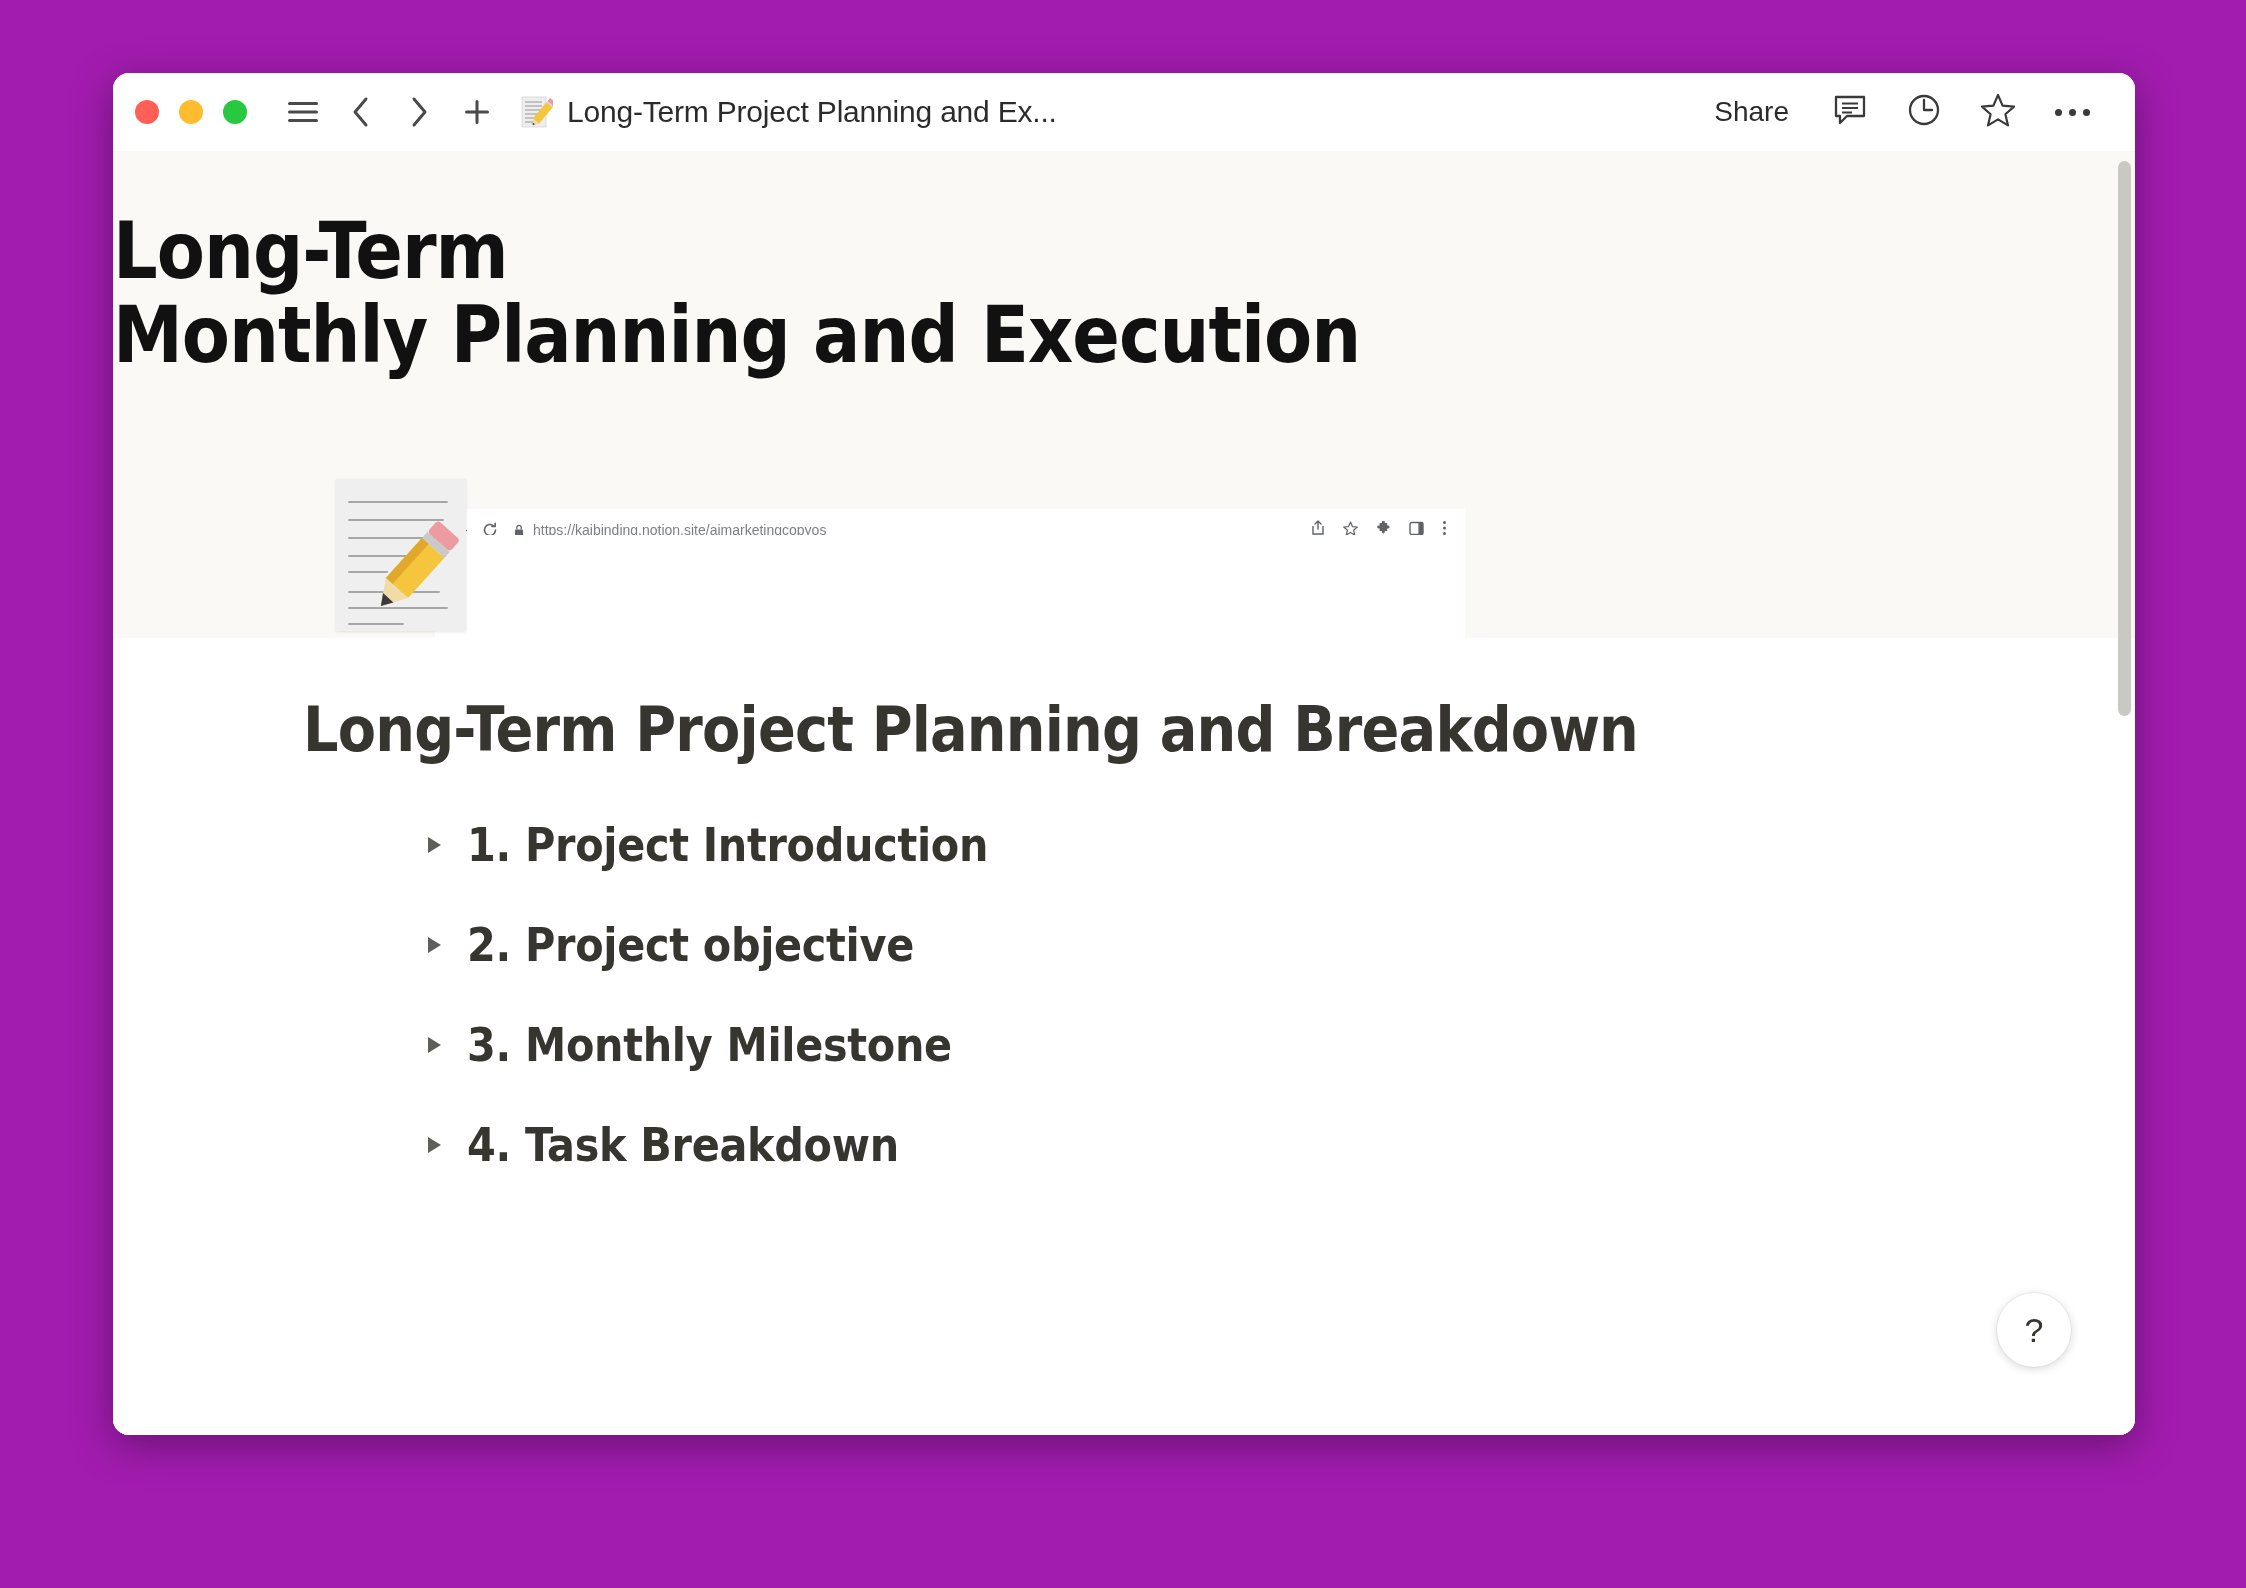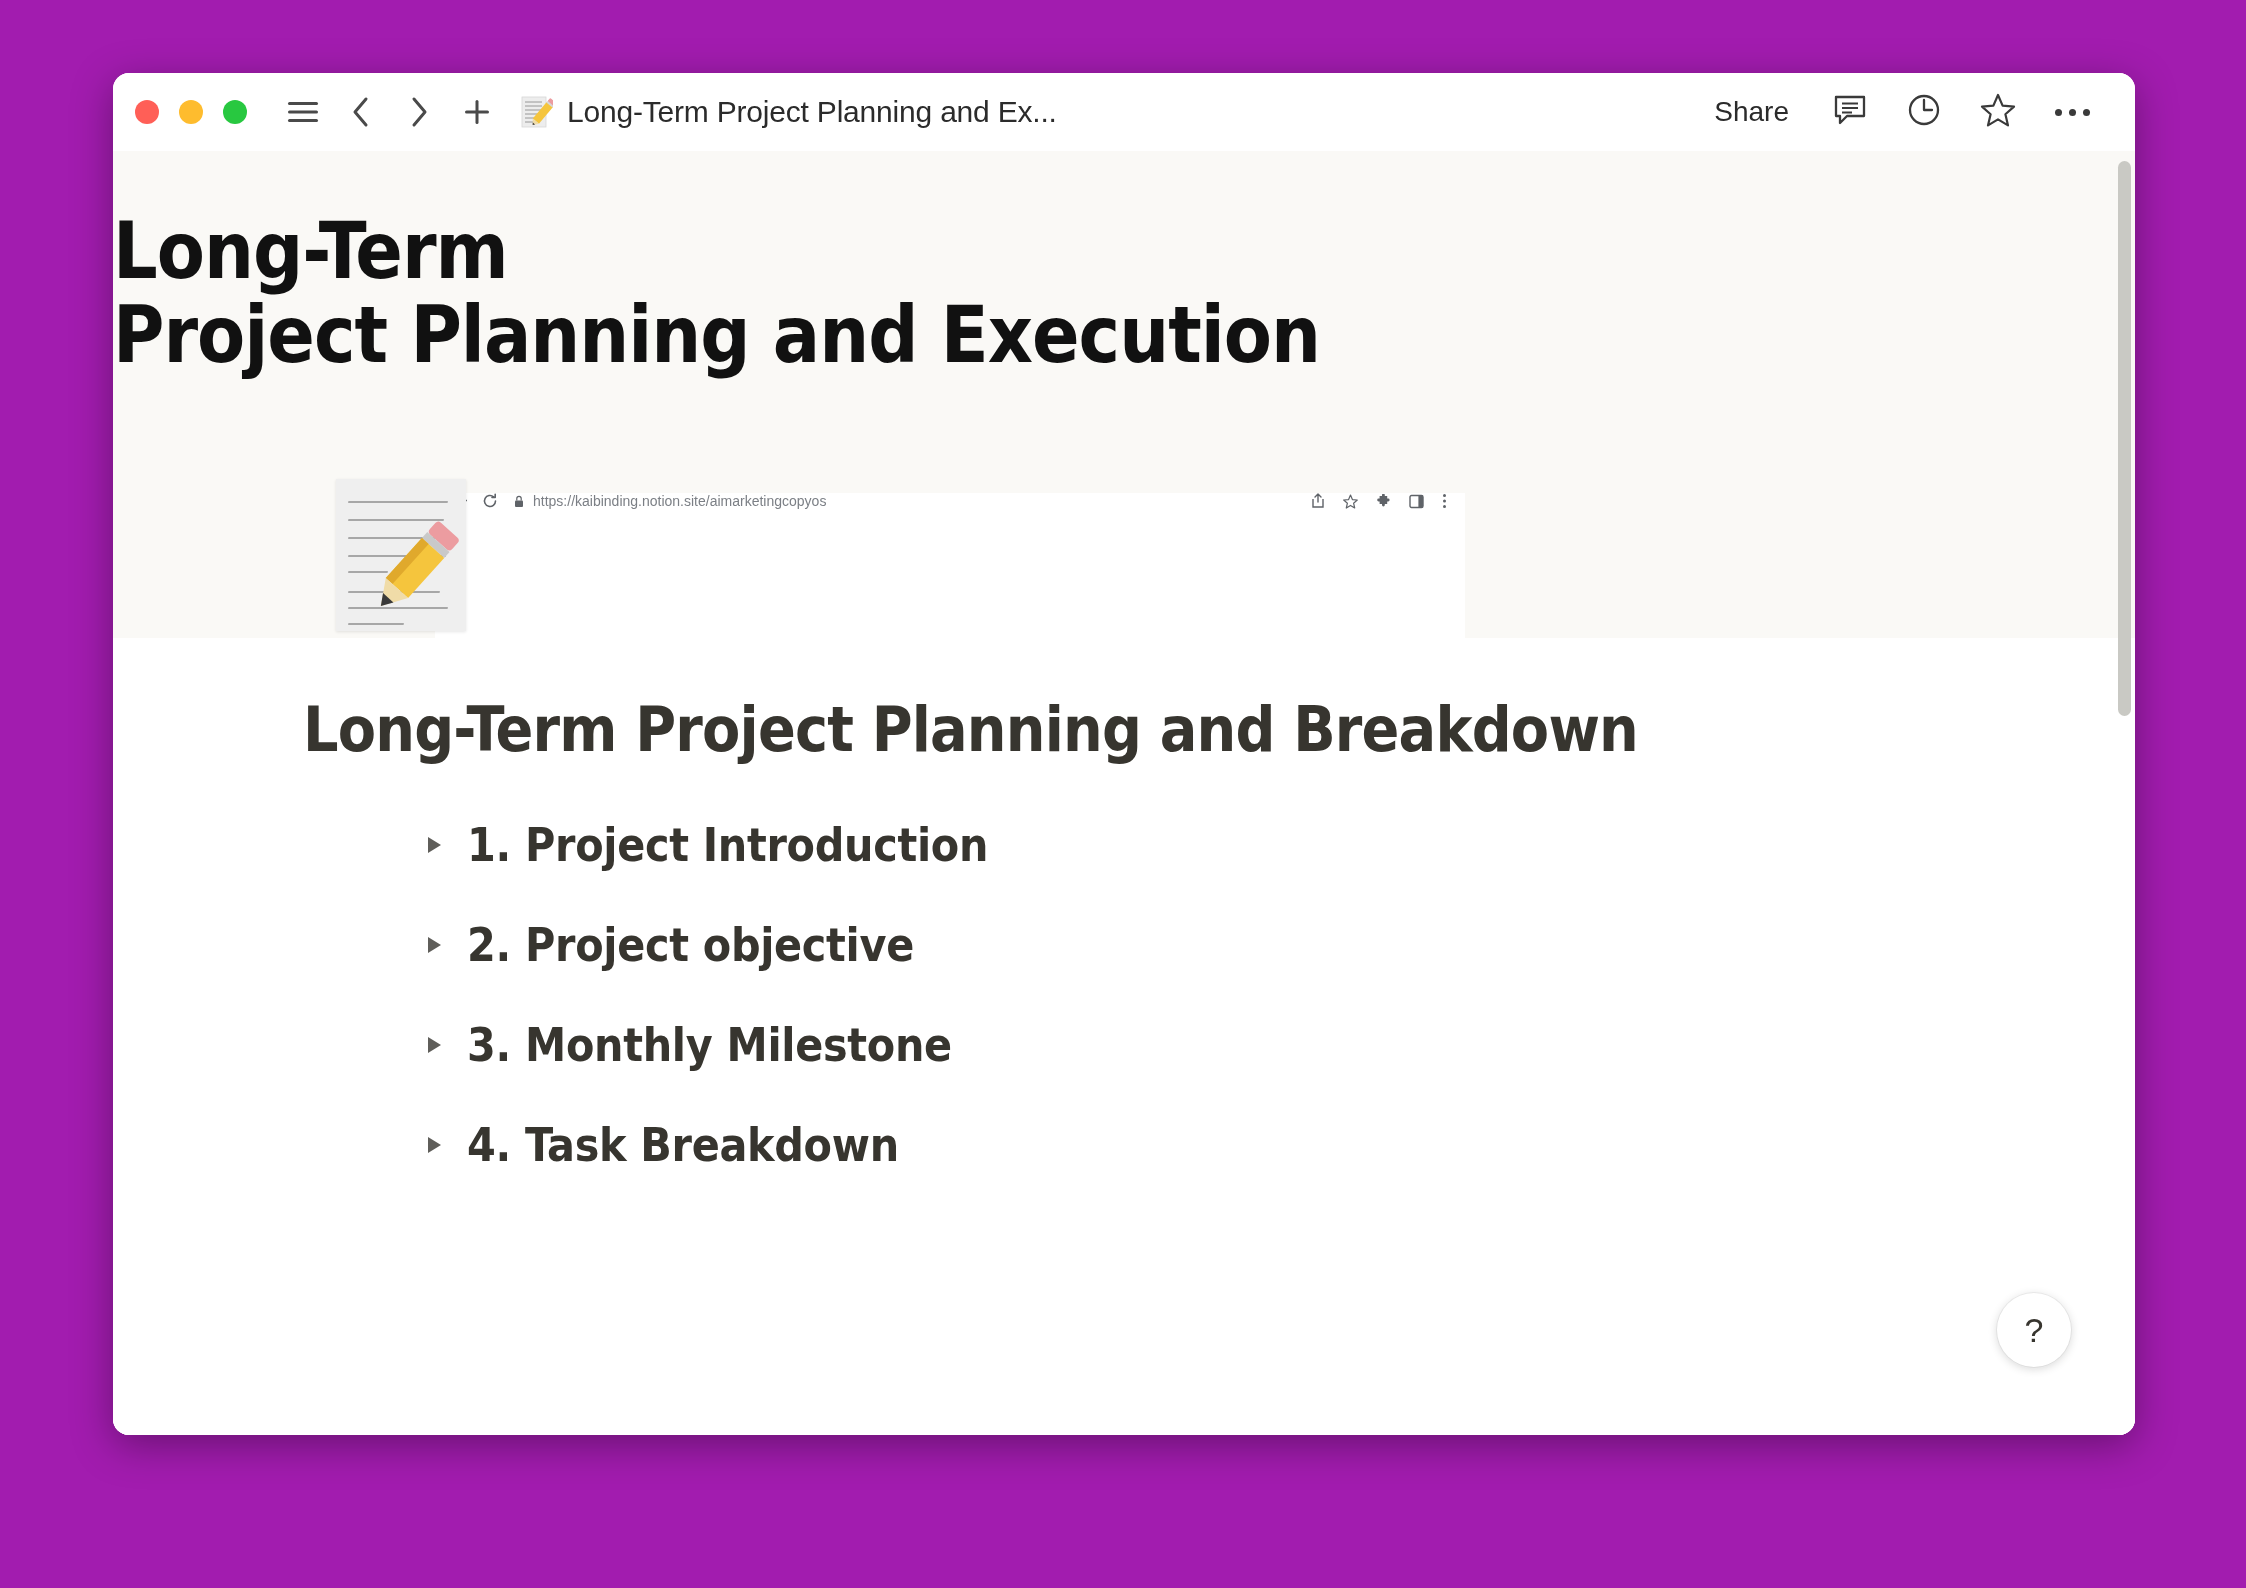--- a/index.html
+++ b/index.html
@@ -188,24 +188,24 @@
   .bm-newtab {
     position: absolute; left: 302px; top: 16px;
     font-size: 18px; color: #5f6368; line-height: 1;
   }
   .bm-chev {
     position: absolute; right: 16px; top: 14px;
     color: #5f6368;
   }
   .bm-bar {
     position: absolute;
-    left: 0; top: 64px;
+    left: 0; top: 80px;
     width: 1030px; height: 42px;
     background: #FFFFFF;
-    display: flex; align-items: flex-start;
+    display: flex; align-items: center;
   }
   .bm-arrow { margin-left: 16px; color: #5f6368; display:flex; }
   .bm-reload { margin-left: 14px; color: #5f6368; display:flex; }
   .bm-omnibox {
     margin-left: 16px;
     display: flex; align-items: center; gap: 9px;
     flex: 1;
   }
   .bm-lock { color: #5f6368; display:flex; }
   .bm-url {
@@ -475,21 +475,21 @@
           </span>
         </div>
       </div>
     </div>
 
     <div class="content">
 
       <div class="cover">
         <div class="cover-title">
           <span class="l1">Long-Term</span>
-          <span class="l2">Project Planning and Execution</span>
+          <span class="l2">Monthly Planning and Execution</span>
         </div>
 
         <div class="browser-mock">
 
           <div class="bm-bar">
             <span class="bm-arrow">
               <svg width="17" height="15" viewBox="0 0 17 15" fill="none">
                 <path d="M1 7.5 H15" stroke="#5f6368" stroke-width="1.6" stroke-linecap="round"></path>
                 <path d="M10 2.5 L15 7.5 L10 12.5" stroke="#5f6368" stroke-width="1.6" stroke-linecap="round" stroke-linejoin="round"></path>
               </svg>

